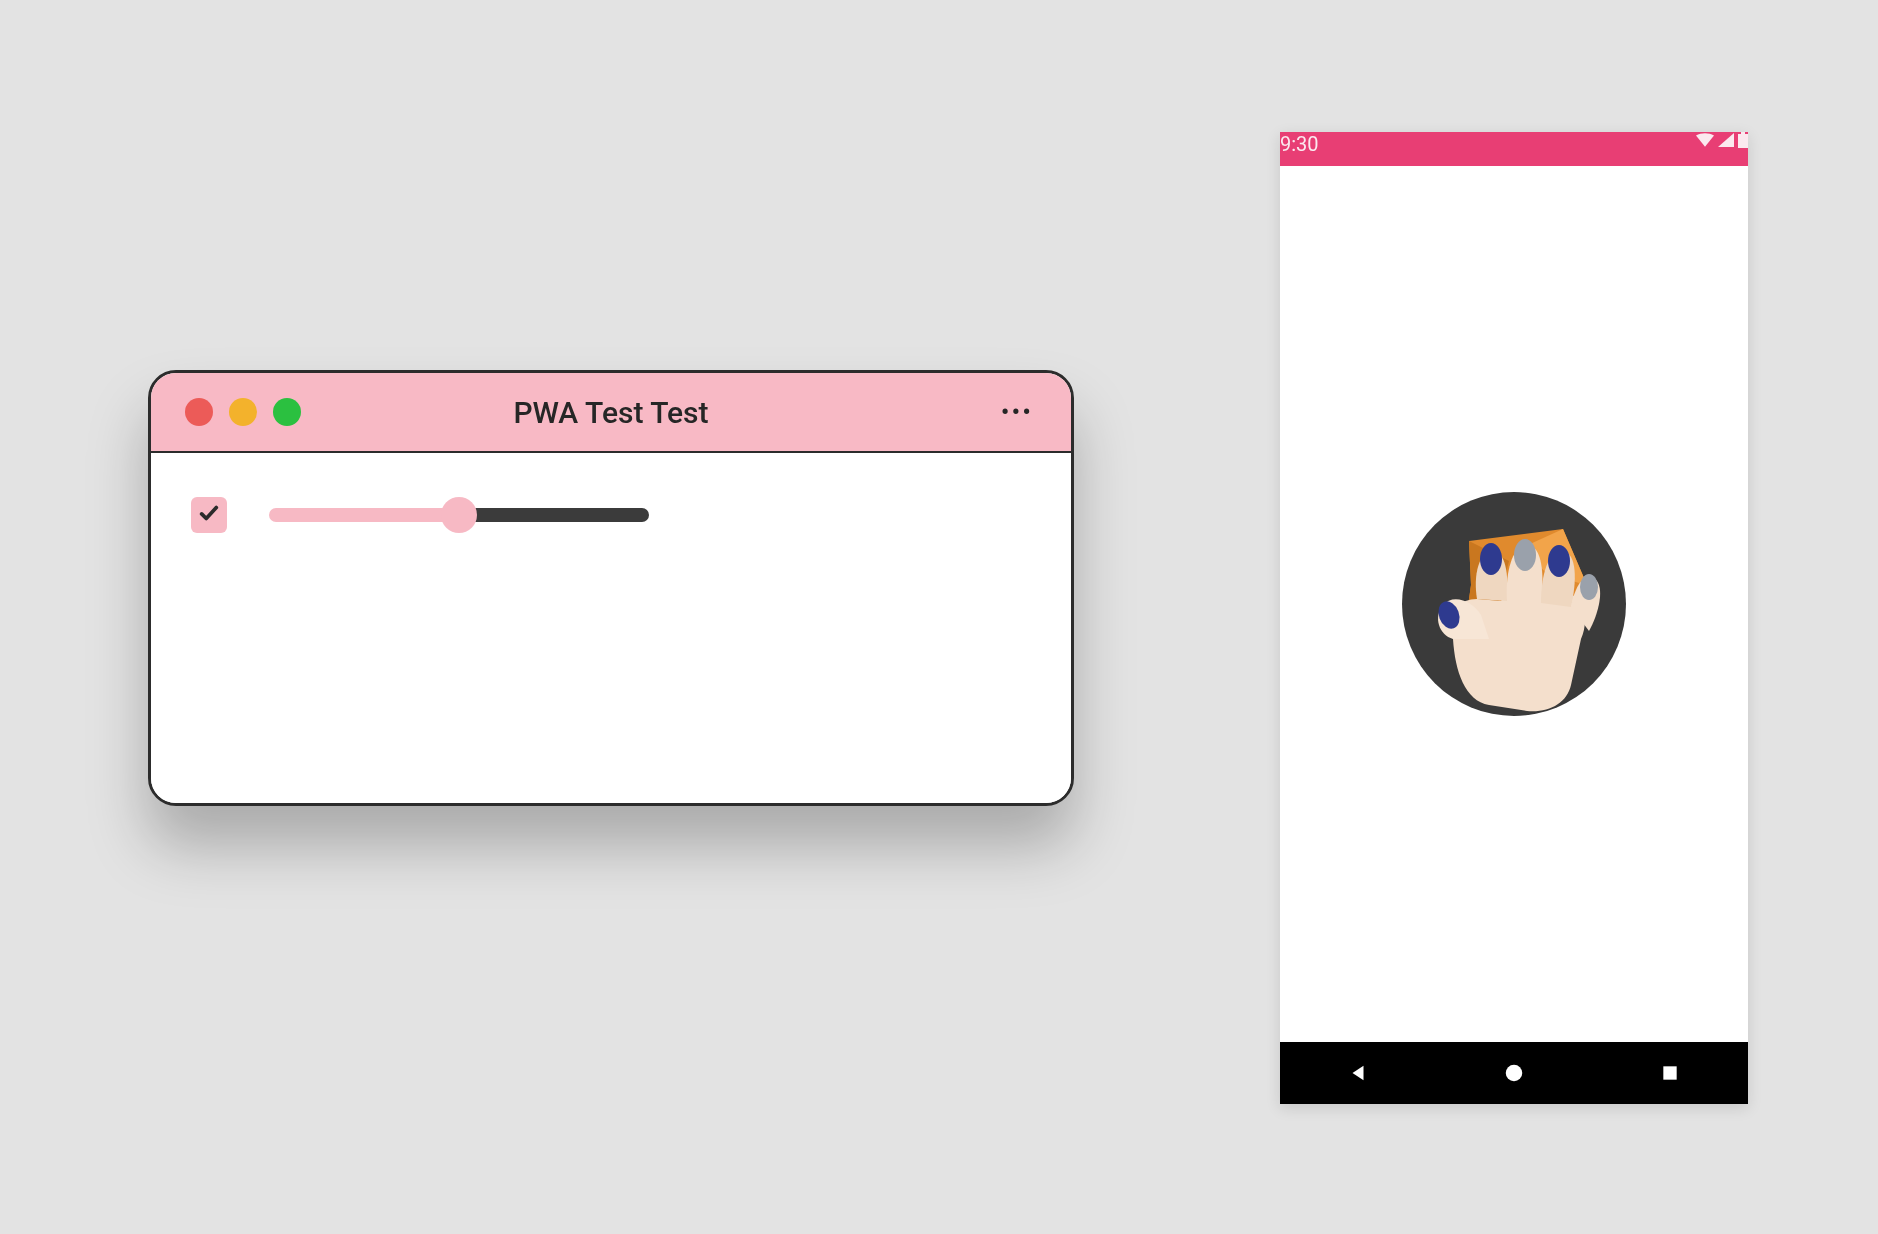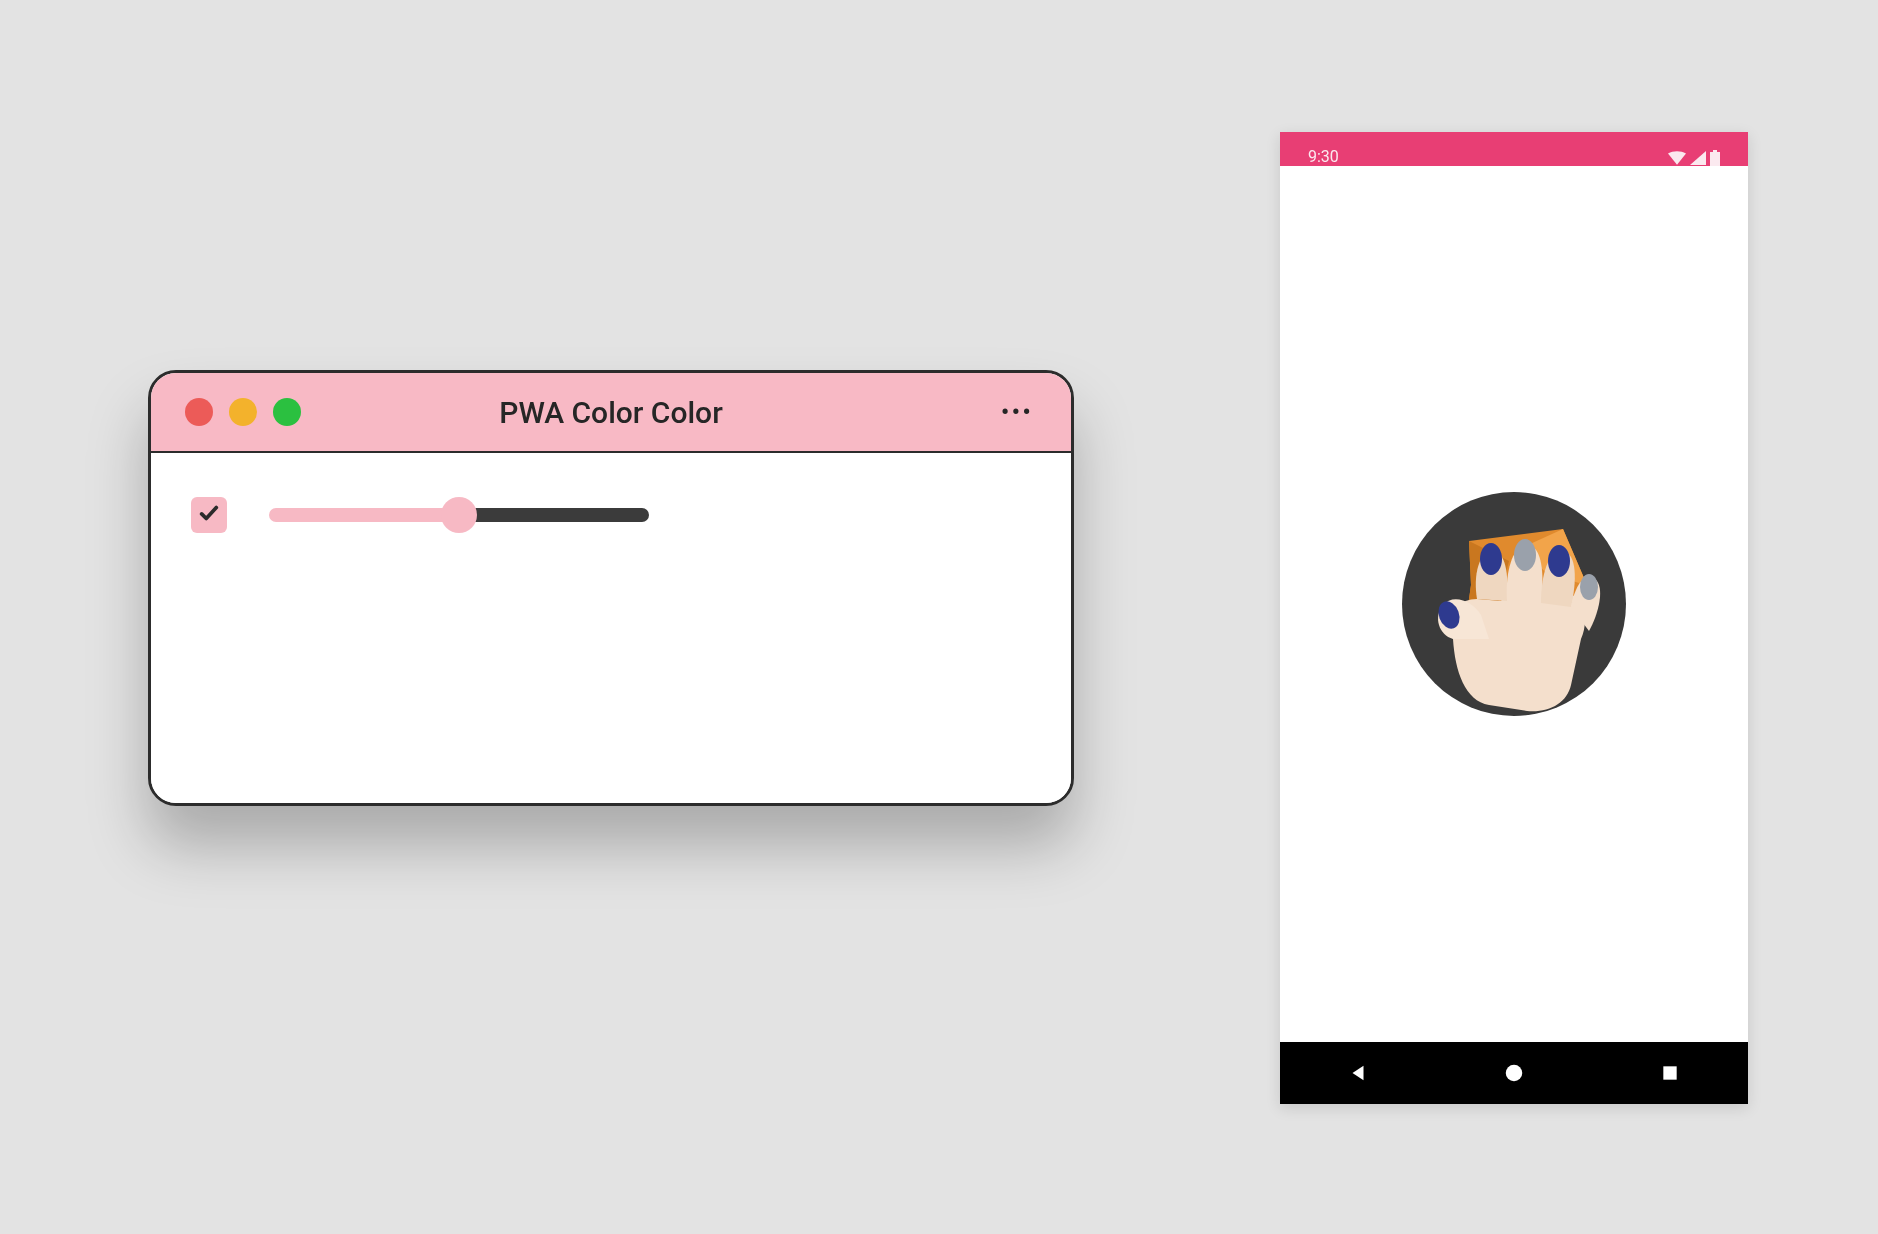--- a/index.html
+++ b/index.html
@@ -130,24 +130,24 @@
     box-shadow: 0 4px 14px rgba(0,0,0,0.12);
     display: flex;
     flex-direction: column;
     overflow: hidden;
   }
   .status-bar {
     height: 34px;
     background: var(--status-bar-bg);
     color: #fbe9ef;
     display: flex;
-    align-items: flex-end;
+    align-items: flex-start;
     justify-content: space-between;
-    padding: 0 28px;
-    font-size: 16px;
+    padding: 0 0;
+    font-size: 20px;
   }
   .status-icons { display: flex; gap: 4px; align-items: center; }
   .status-icons svg { display:block; }
 
   .phone-body {
     flex: 1;
     background: #fff;
     display: flex;
     align-items: center;
     justify-content: center;
@@ -169,21 +169,21 @@
 </head>
 <body>
 
 <div class="mac-window">
   <div class="mac-titlebar">
     <div class="traffic-lights">
       <div class="traffic-light tl-close"></div>
       <div class="traffic-light tl-minimize"></div>
       <div class="traffic-light tl-maximize"></div>
     </div>
-    <div class="mac-title">PWA Color Color</div>
+    <div class="mac-title">PWA Test Test</div>
     <div class="mac-menu">•••</div>
   </div>
   <div class="mac-body">
     <div class="checkbox">
       <span>
         <svg width="22" height="22" viewBox="0 0 24 24" fill="none" stroke="#2b2b2b" stroke-width="4" stroke-linecap="round" stroke-linejoin="round">
             <polyline points="4 13 9 18 20 6"></polyline>
           </svg>
       </span>
     </div>

